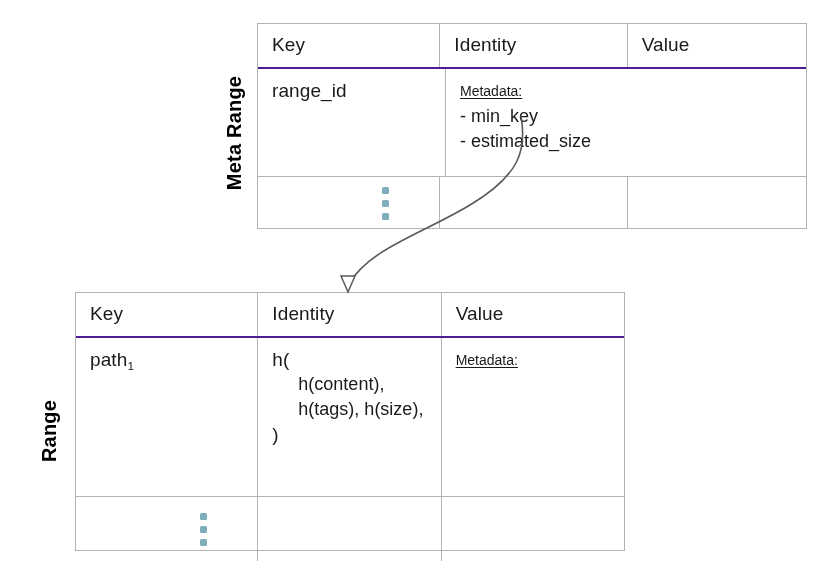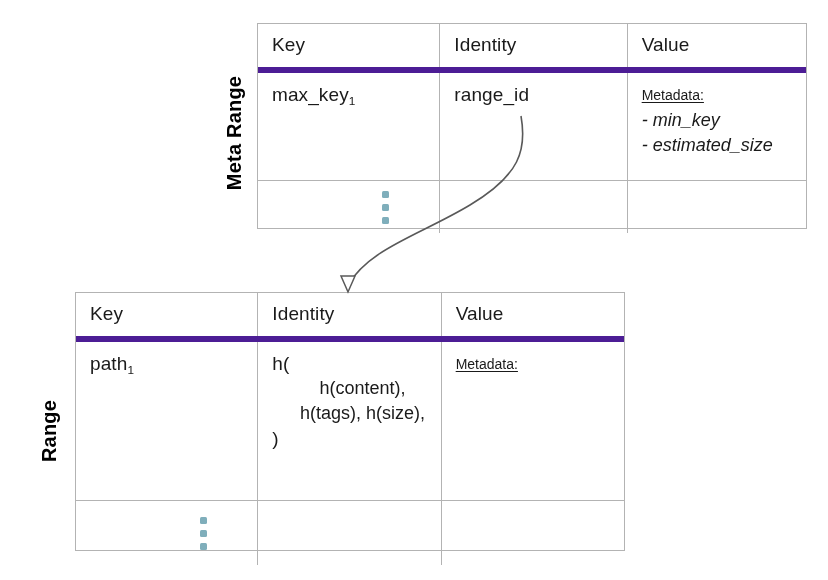--- a/index.html
+++ b/index.html
@@ -30,21 +30,21 @@
     box-sizing: border-box;
     border: 1px solid #b3b3b3;
     background: #ffffff;
   }
   .trow {
     display: flex;
     box-sizing: border-box;
     width: 100%;
   }
   .trow.head {
-    border-bottom: 6px solid #4c1d95;
+    border-bottom: 2px solid #4c1d95;
   }
   .trow.dots {
     border-top: 1px solid #b3b3b3;
   }
   .tcell {
     box-sizing: border-box;
     border-right: 1px solid #b3b3b3;
     padding: 9px 14px 10px 14px;
     overflow: hidden;
   }
@@ -69,34 +69,32 @@
     text-underline-offset: 2px;
     font-size: 14px;
     line-height: 26px;
     display: block;
   }
   .meta-list {
     font-size: 18px;
     line-height: 25px;
     display: block;
     white-space: pre-line;
-    font-style: italic;
   }
 
   
   .hblock {
     font-size: 19px;
     line-height: 25px;
   }
   .hblock .ind {
     display: block;
     padding-left: 26px;
     font-size: 18px;
     line-height: 25px;
-    text-align: center;
   }
   .hblock .edge {
     display: block;
   }
 
   sub {
     font-size: .62em;
     vertical-align: baseline;
     position: relative;
     bottom: -0.32em;
@@ -157,23 +155,20 @@
       </div>
       <div class="tcell" style="width:188px;">
         <span class="hcell">Identity</span>
       </div>
       <div class="tcell" style="width:179px;">
         <span class="hcell">Value</span>
       </div>
     </div>
 
     <div class="trow" style="height:107px;">
-      <div class="tcell" style="width:183px;">
-        <span class="bodytxt"><span>max_key</span><sub>1</sub></span>
-      </div>
       <div class="tcell" style="width:188px;">
         <span class="bodytxt">range_id</span>
       </div>
       <div class="tcell" style="width:179px;">
         <span class="meta-head">Metadata:</span>
         <span class="meta-list">- min_key
 - estimated_size</span>
       </div>
     </div>
 

